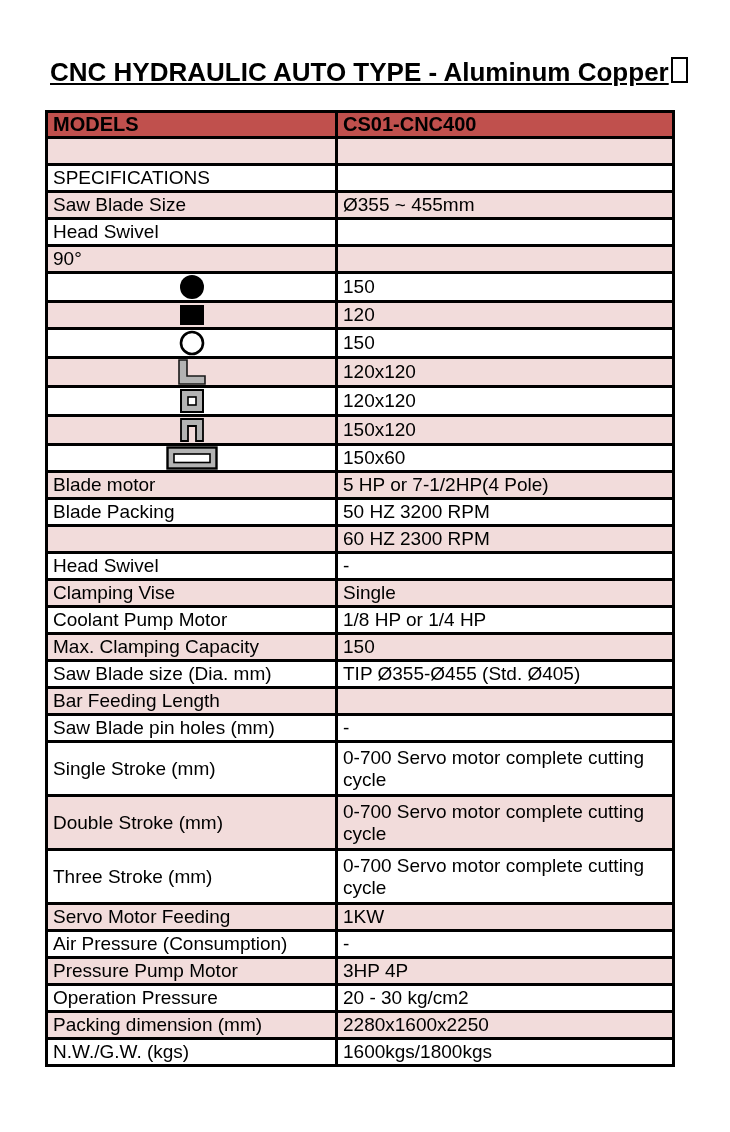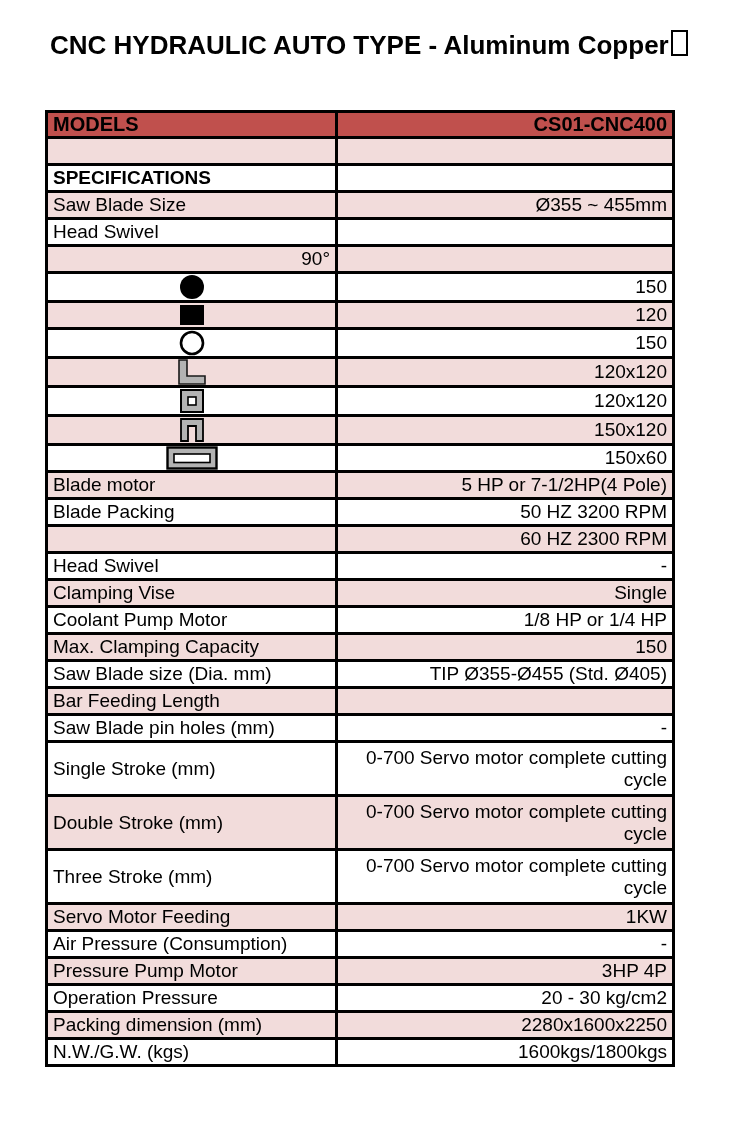--- a/index.html
+++ b/index.html
@@ -8,24 +8,25 @@
     background: #ffffff;
     width: 730px;
     height: 1132px;
     font-family: "Liberation Sans", sans-serif;
     color: #000;
     position: relative;
   }
   .page-title {
     position: absolute;
     left: 50px;
-    top: 30px;
+    top: 57px;
     font-size: 26px;
     font-weight: bold;
     white-space: nowrap;
+    text-decoration: underline;
   }
   .missing-glyph {
     display: inline-block;
     width: 13px;
     height: 22px;
     border: 2px solid #000;
     vertical-align: -2px;
     margin-left: 2px;
   }
   table.spec {
@@ -44,22 +45,22 @@
     vertical-align: middle;
     overflow: visible;
   }
   tr.hdr    { height: 26px; }
   tr.hdr td { background: #C0504D; font-weight: bold; font-size: 20px; }
   tr.r      { height: 27px; }
   tr.tall   { height: 54px; }
   tr.p td   { background: #F2DCDB; margin-top: 24px; }
   tr.w td   { background: #FFFFFF; }
   tr.hdr td { background: #C0504D; margin-top: 12px; }
-  td.c      { text-align: right; }
-  td.b      { font-weight: bold; font-size: 20px; }
+  td.c      { text-align: left; }
+  td.b      { font-weight: normal; font-size: 20px; }
   td.tallv  { padding: 0 36px; line-height: 26px; }
   td.iconcell { text-align: center; padding: 0; }
   .icon svg { vertical-align: middle; display: inline-block; }
 </style>
 </head>
 <body>
 
 <div class="page-title"><span>CNC HYDRAULIC AUTO TYPE - Aluminum Copper</span><span class="missing-glyph"></span></div>
 
 <table class="spec">

